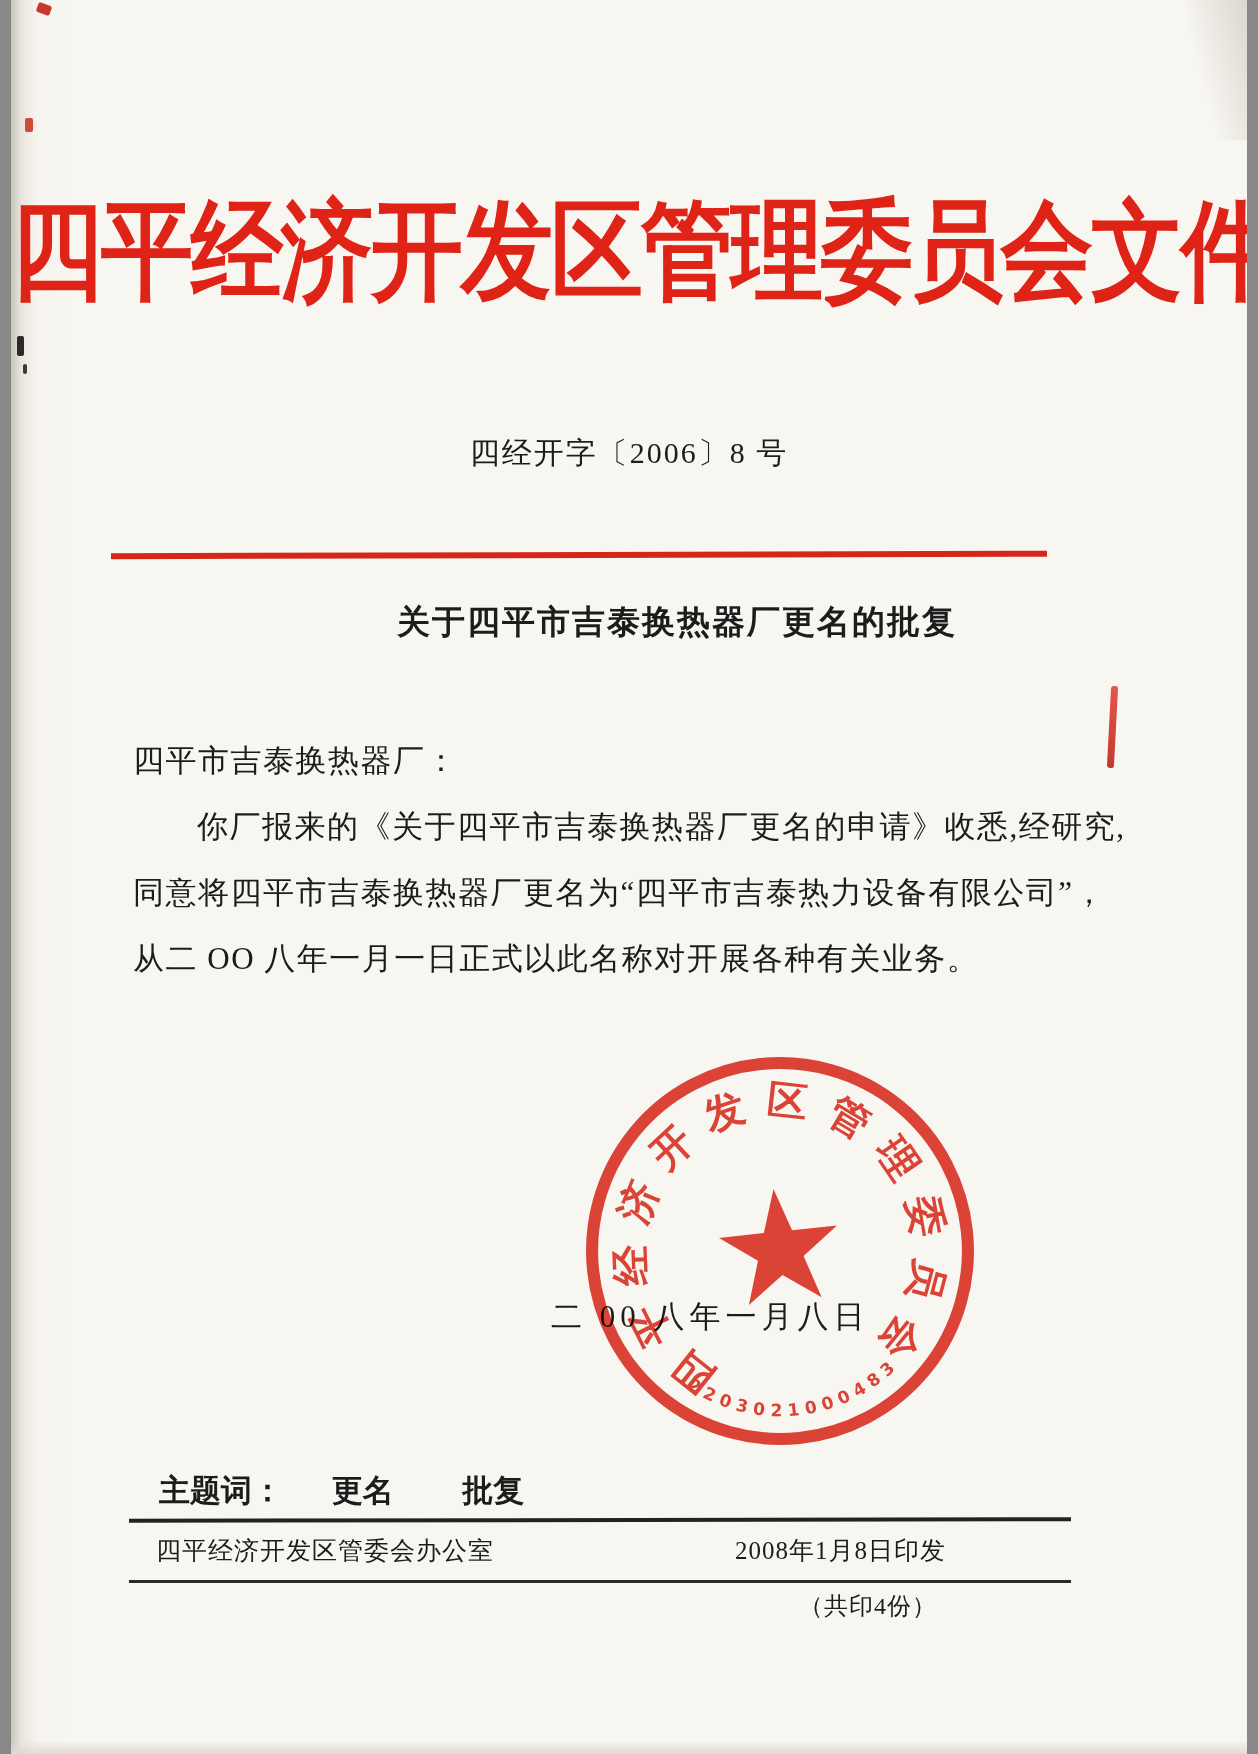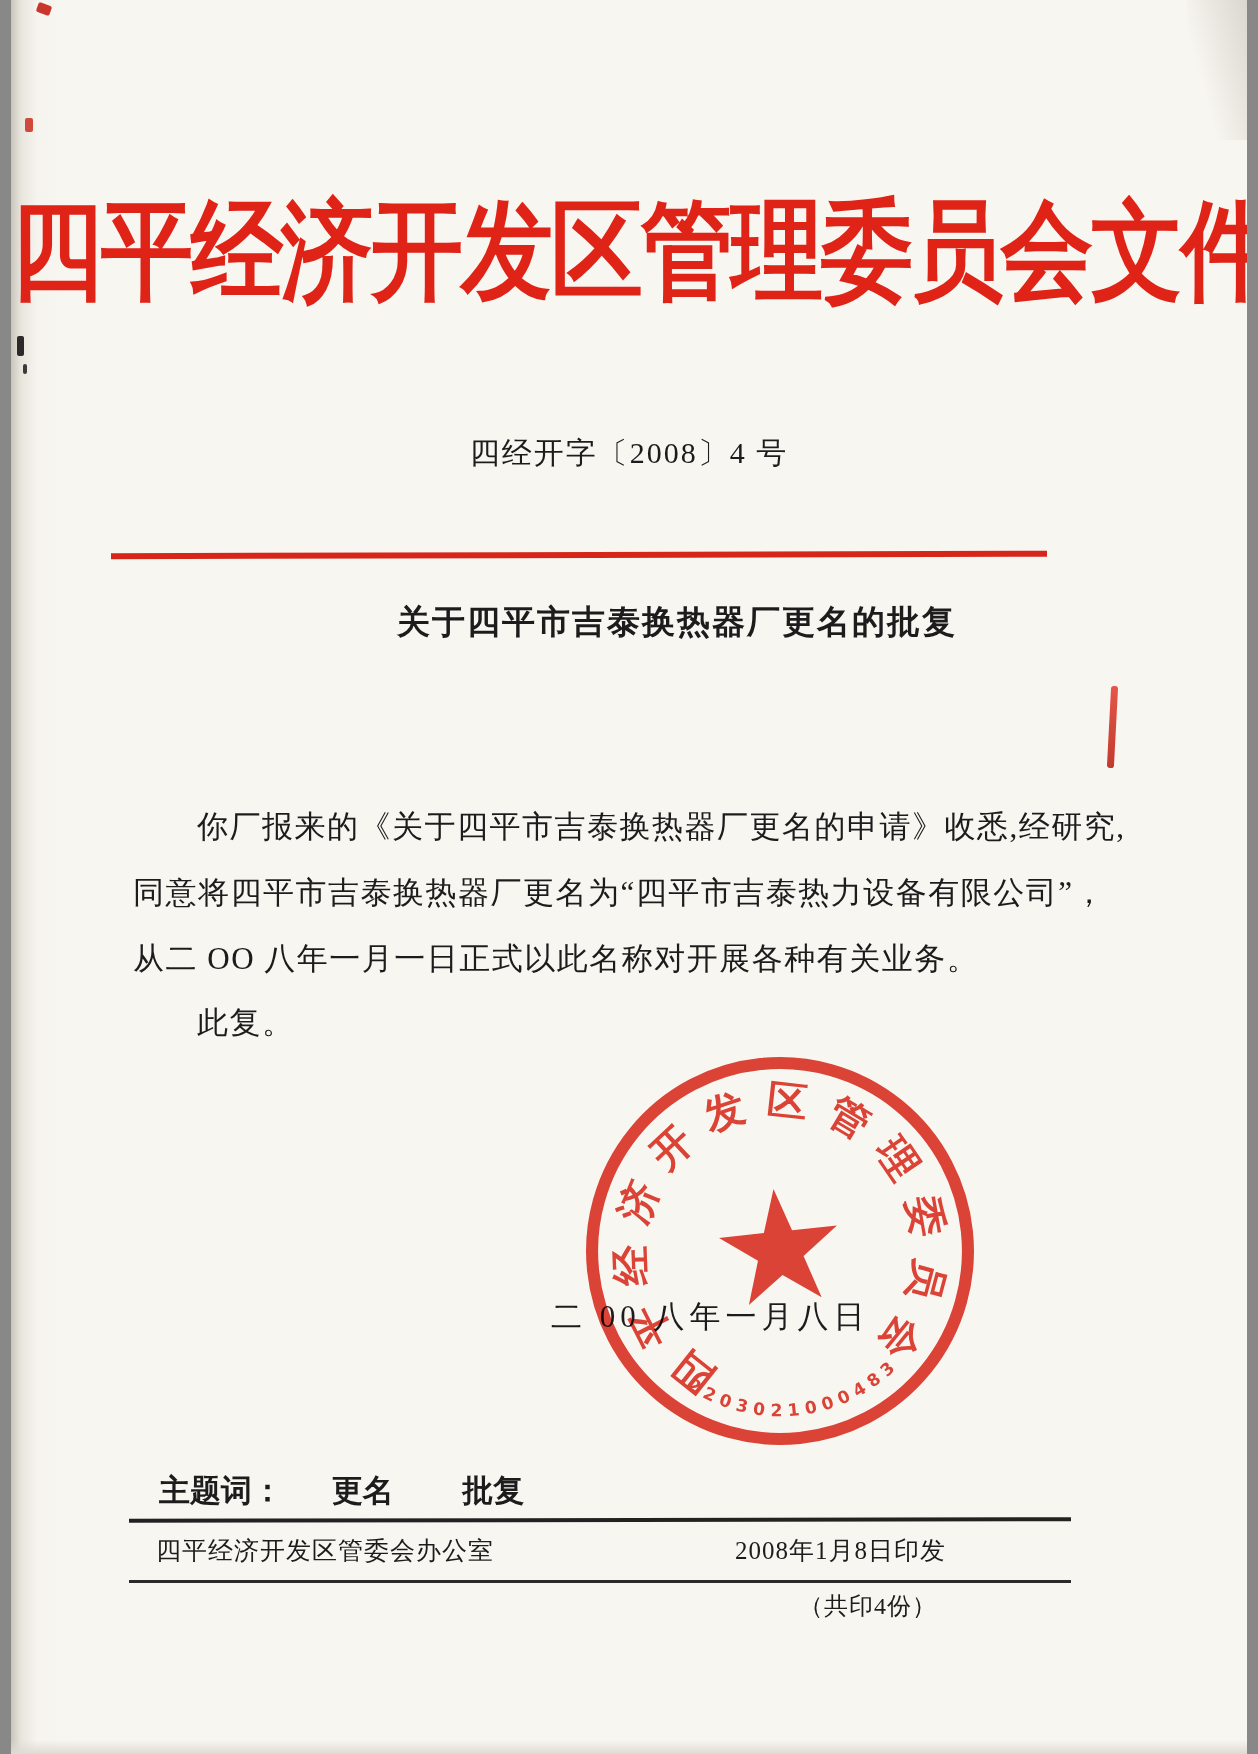--- a/index.html
+++ b/index.html
@@ -95,30 +95,30 @@
   <div class="artifact speck-red-1"></div>
   <div class="artifact speck-red-2"></div>
   <div class="artifact speck-black-1"></div>
   <div class="artifact speck-black-2"></div>
   <div class="artifact streak-red-right"></div>
   <div class="artifact corner-shadow-tr"></div>
   <div class="artifact edge-bottom"></div>
 
   <div class="header-title">四平经济开发区管理委员会文件</div>
 
-  <div class="doc-number">四经开字〔2008〕4 号</div>
+  <div class="doc-number">四经开字〔2006〕8 号</div>
 
   <div class="red-rule"></div>
 
   <div class="doc-title">关于四平市吉泰换热器厂更名的批复</div>
 
+  <div class="body-line recipient">四平市吉泰换热器厂：</div>
   <div class="body-line para-2">同意将四平市吉泰换热器厂更名为“四平市吉泰热力设备有限公司”，</div>
   <div class="body-line para-1">你厂报来的《关于四平市吉泰换热器厂更名的申请》收悉,经研究,</div>
   <div class="body-line para-3">从二 OO 八年一月一日正式以此名称对开展各种有关业务。</div>
-  <div class="body-line closing">此复。</div>
 
   <div class="date-line">二 00 八年一月八日</div>
 
   <svg class="seal" viewBox="0 0 400 400">
     <defs>
       <path id="seal-arc-top" d="M 143 322 A 135 135 0 1 1 257 322" fill="none"></path>
       <path id="seal-arc-bottom" d="M 74 306 A 165 165 0 0 0 326 306" fill="none"></path>
     </defs>
     <circle cx="200" cy="200" r="187" fill="none" stroke="#df3527" stroke-width="12"></circle>
     <polygon points="200,138 214.1,180.6 259,180.8 222.8,207.4 236.4,250.2 200,224 163.6,250.2 177.2,207.4 141,180.8 185.9,180.6" fill="#df3527"></polygon>

